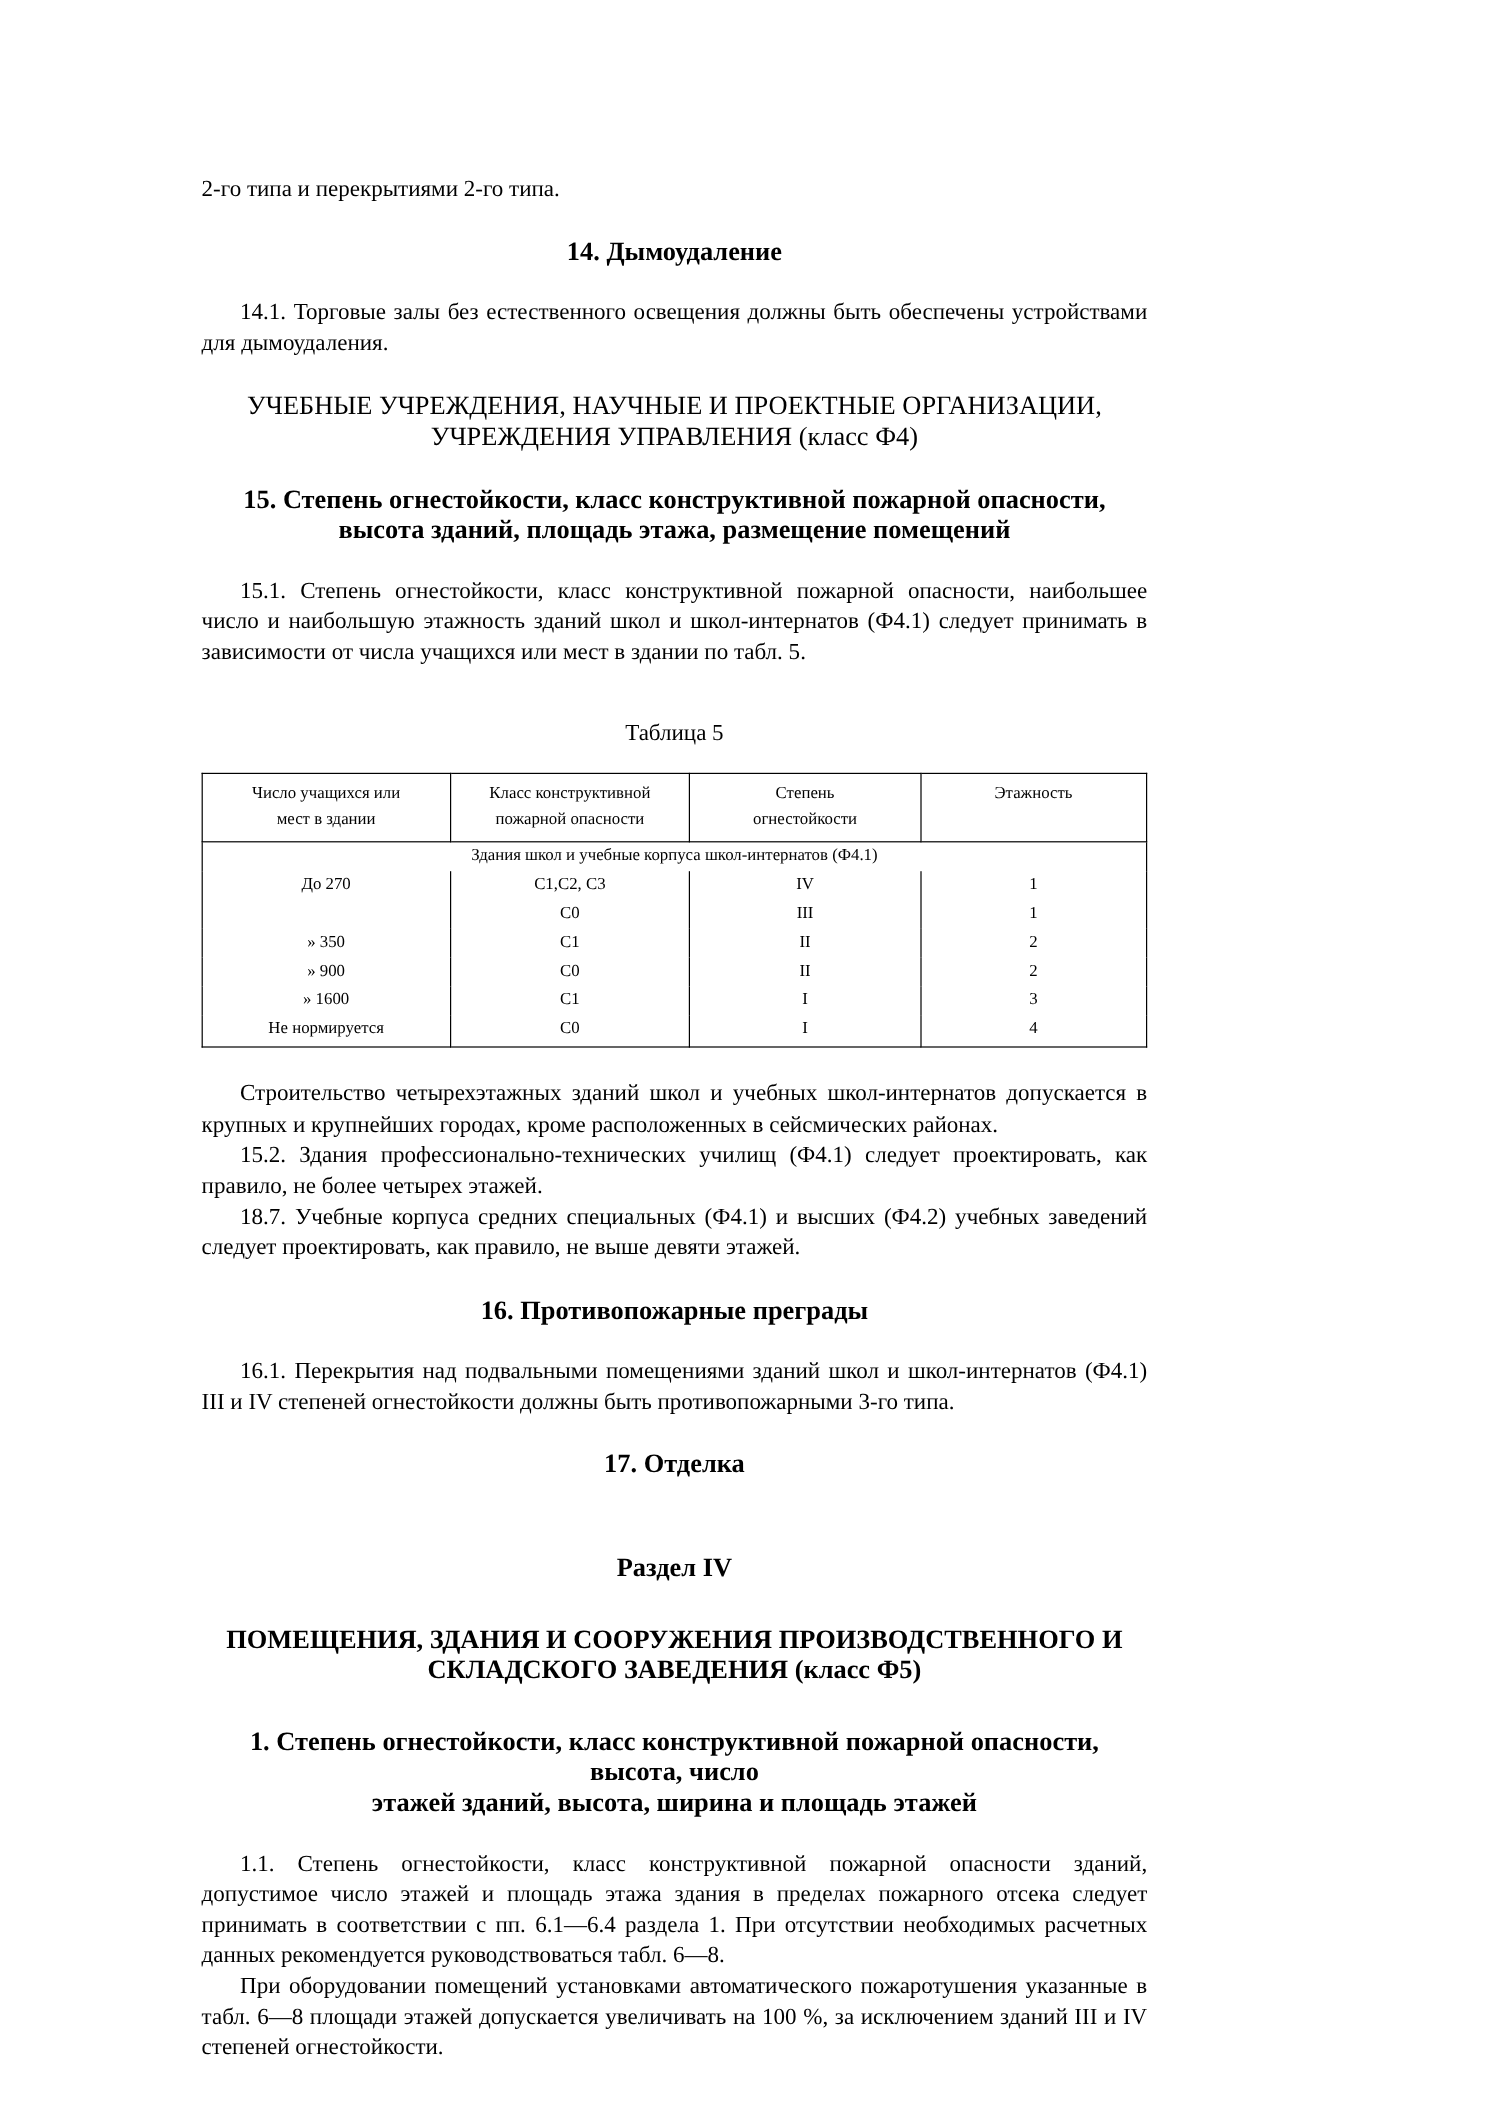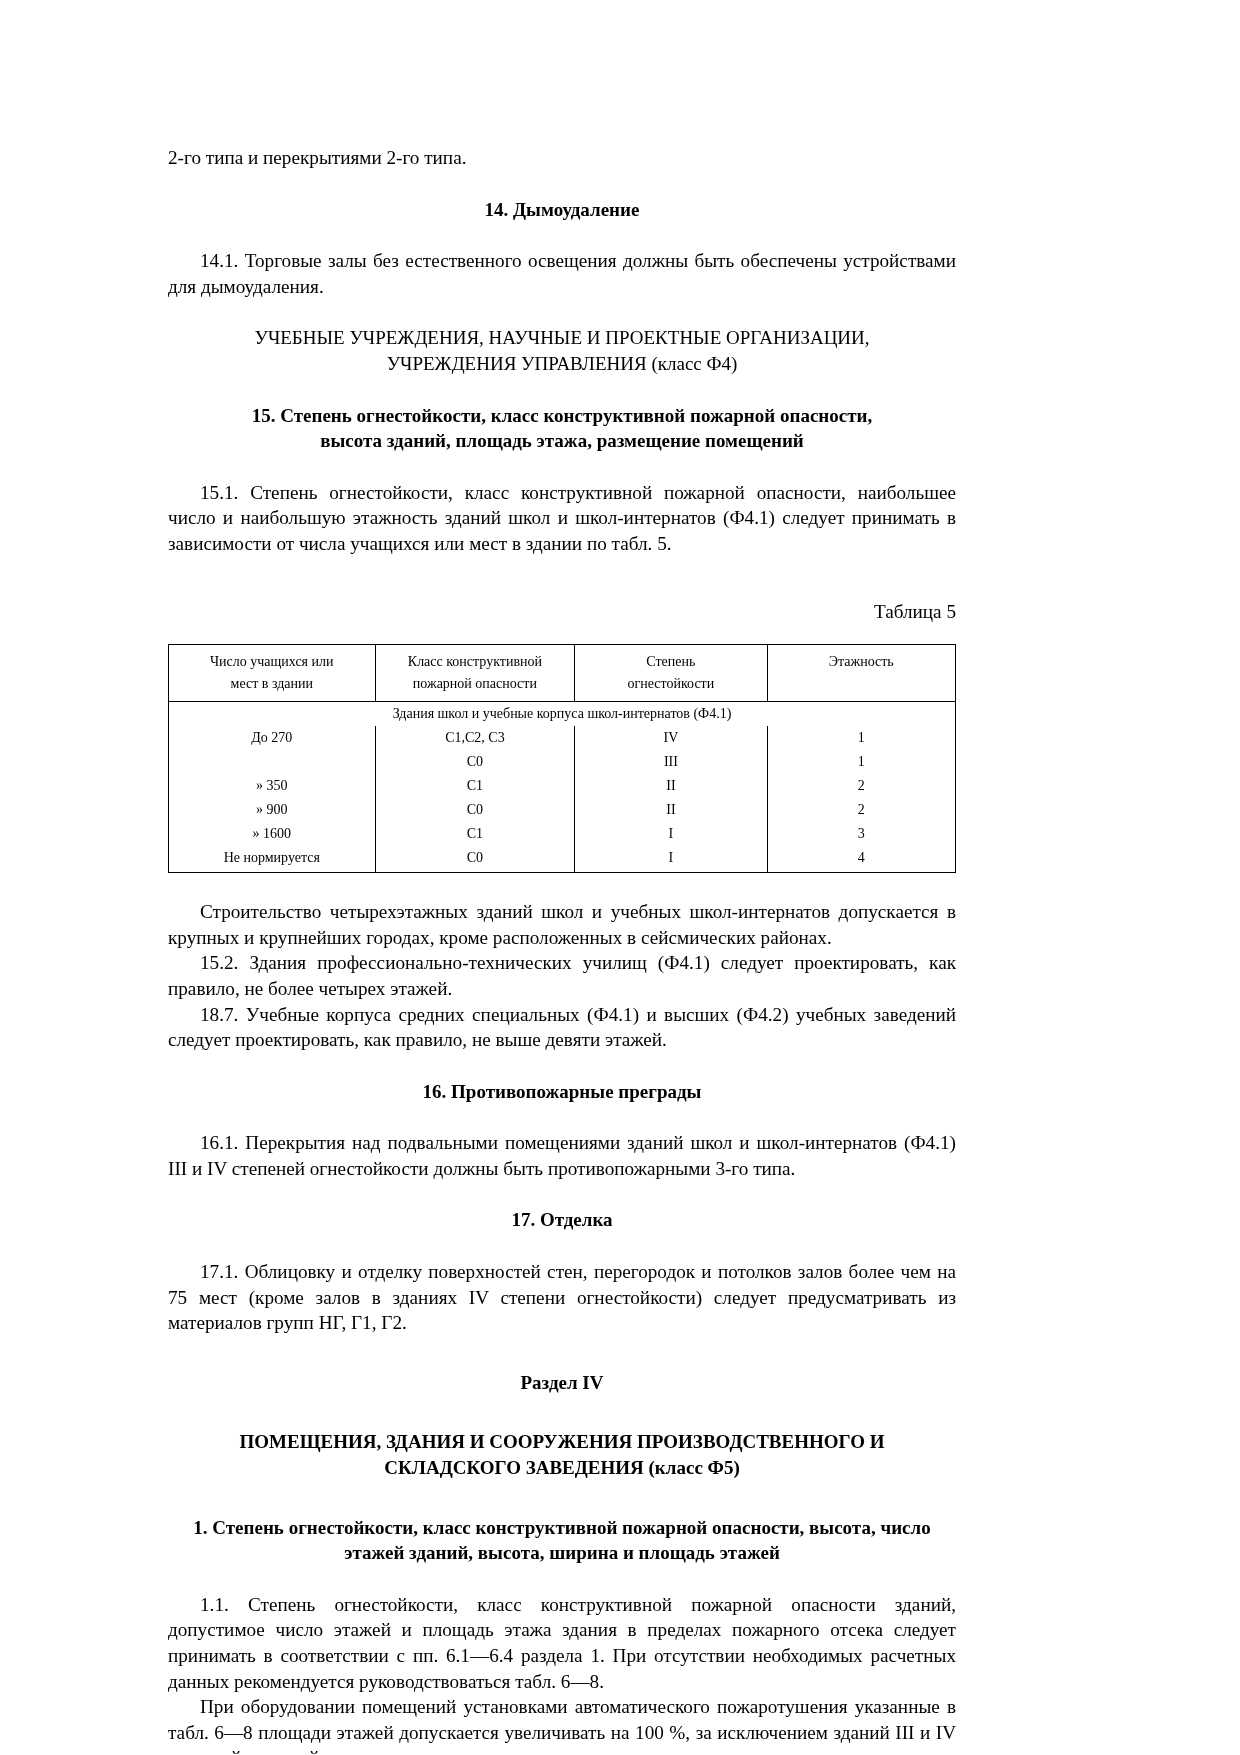--- a/index.html
+++ b/index.html
@@ -40,27 +40,27 @@
   .bold {
     font-weight: bold;
   }
   .gap-md { height: 20px; }
   .gap-lg { height: 26px; }
   .gap-xl { height: 34px; }
   .gap-xxl { height: 42px; }
 
   .heading-block {
     text-align: center;
-    font-size: 19px;
+    font-size: 22px;
     line-height: 25.6px;
   }
   .heading-block.bold { font-weight: bold; }
 
   .table-label {
-    text-align: right;
+    text-align: center;
     font-size: 19.2px;
     line-height: 25.6px;
     padding-right: 0px;
   }
 
   table.doc-table {
     width: 100%;
     border-collapse: collapse;
     font-size: 14px;
     line-height: 22px;
@@ -211,21 +211,20 @@
   <div class="gap-lg"></div>
 
   <p class="indent">16.1. Перекрытия над подвальными помещениями зданий школ и школ-интернатов (Ф4.1) III и IV степеней огнестойкости должны быть противопожарными 3-го типа.</p>
 
   <div class="gap-lg"></div>
 
   <div class="heading-block bold">17. Отделка</div>
 
   <div class="gap-lg"></div>
 
-  <p class="indent">17.1. Облицовку и отделку поверхностей стен, перегородок и потолков залов более чем на 75 мест (кроме залов в зданиях IV степени огнестойкости) следует предусматривать из материалов групп НГ, Г1, Г2.</p>
 
   <div class="gap-xl"></div>
 
   <div class="heading-block bold">Раздел IV</div>
 
   <div class="gap-xl"></div>
 
   <div class="heading-block bold">ПОМЕЩЕНИЯ, ЗДАНИЯ И СООРУЖЕНИЯ ПРОИЗВОДСТВЕННОГО И</div>
   <div class="heading-block bold">СКЛАДСКОГО ЗАВЕДЕНИЯ (класс Ф5)</div>
 

